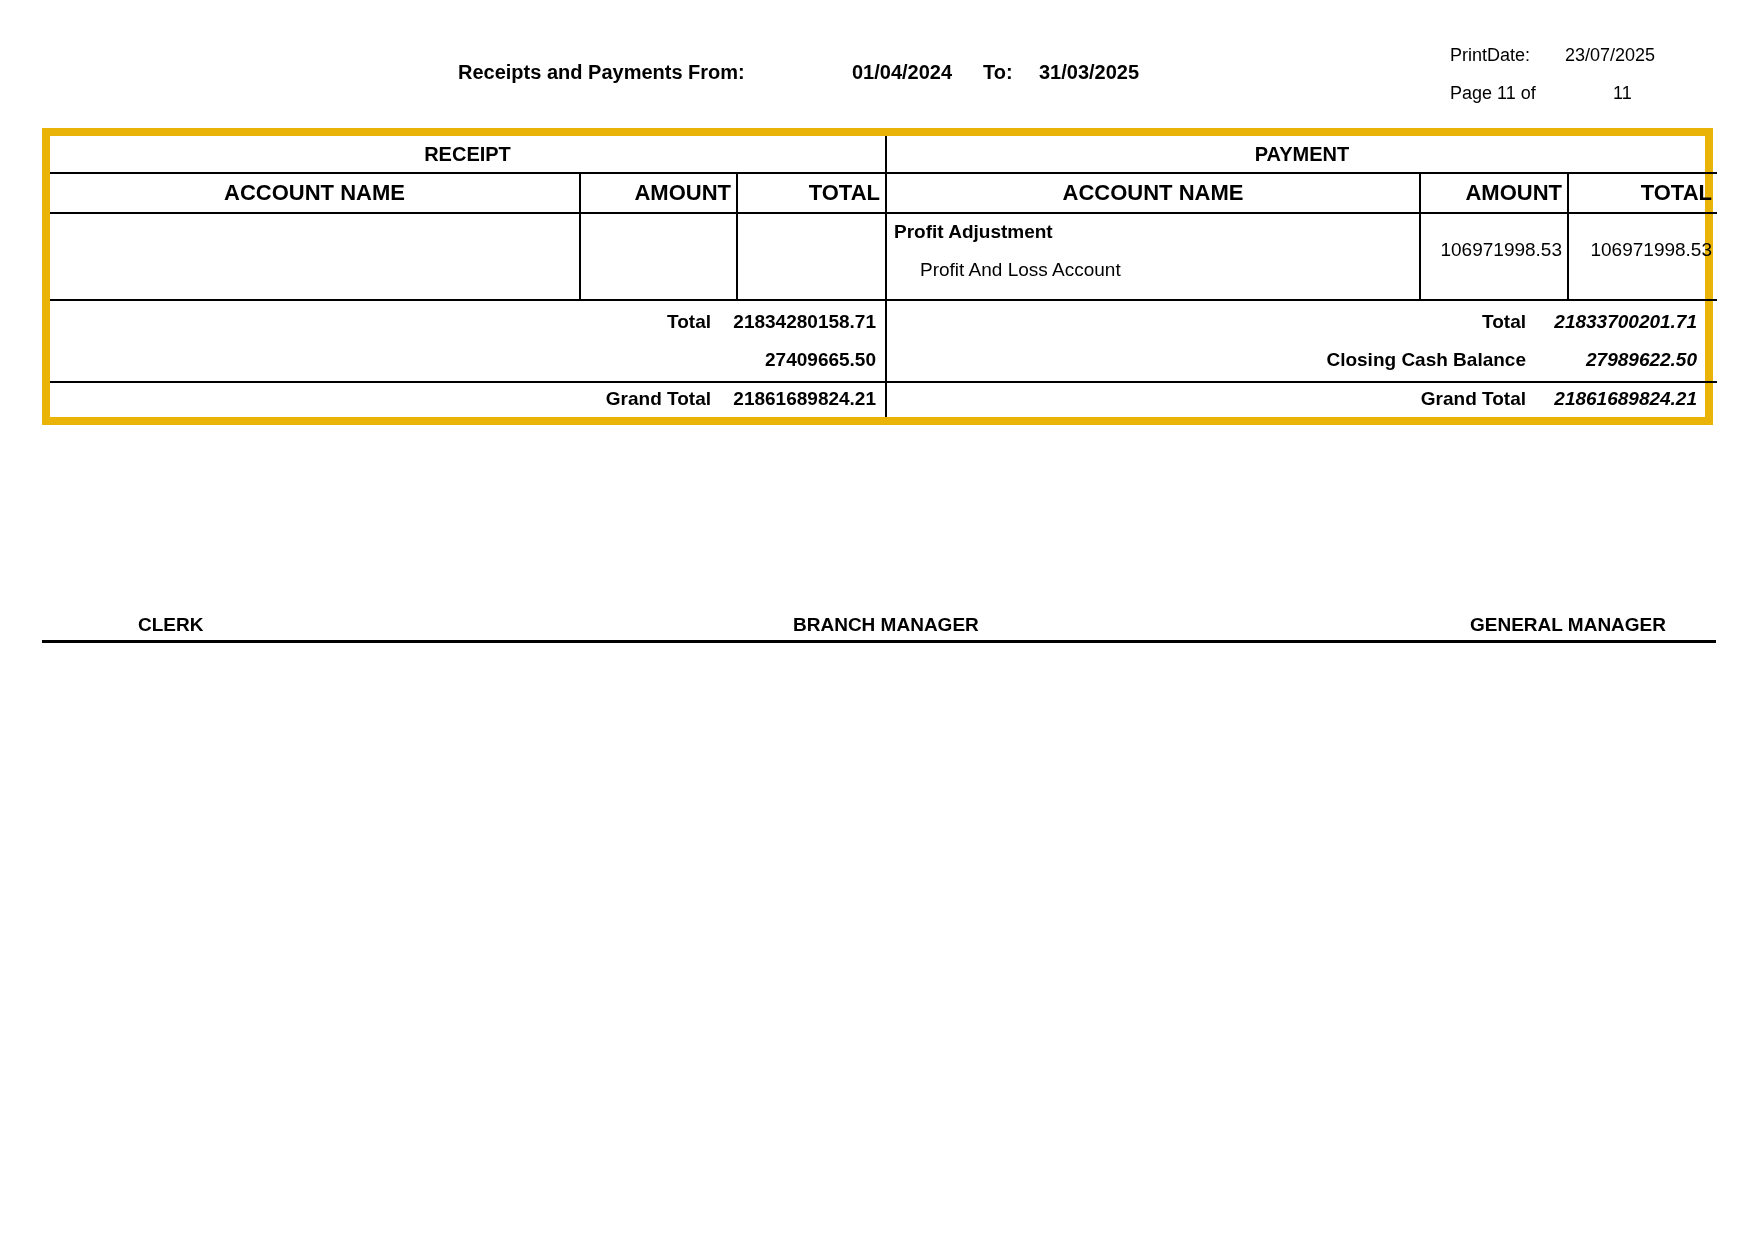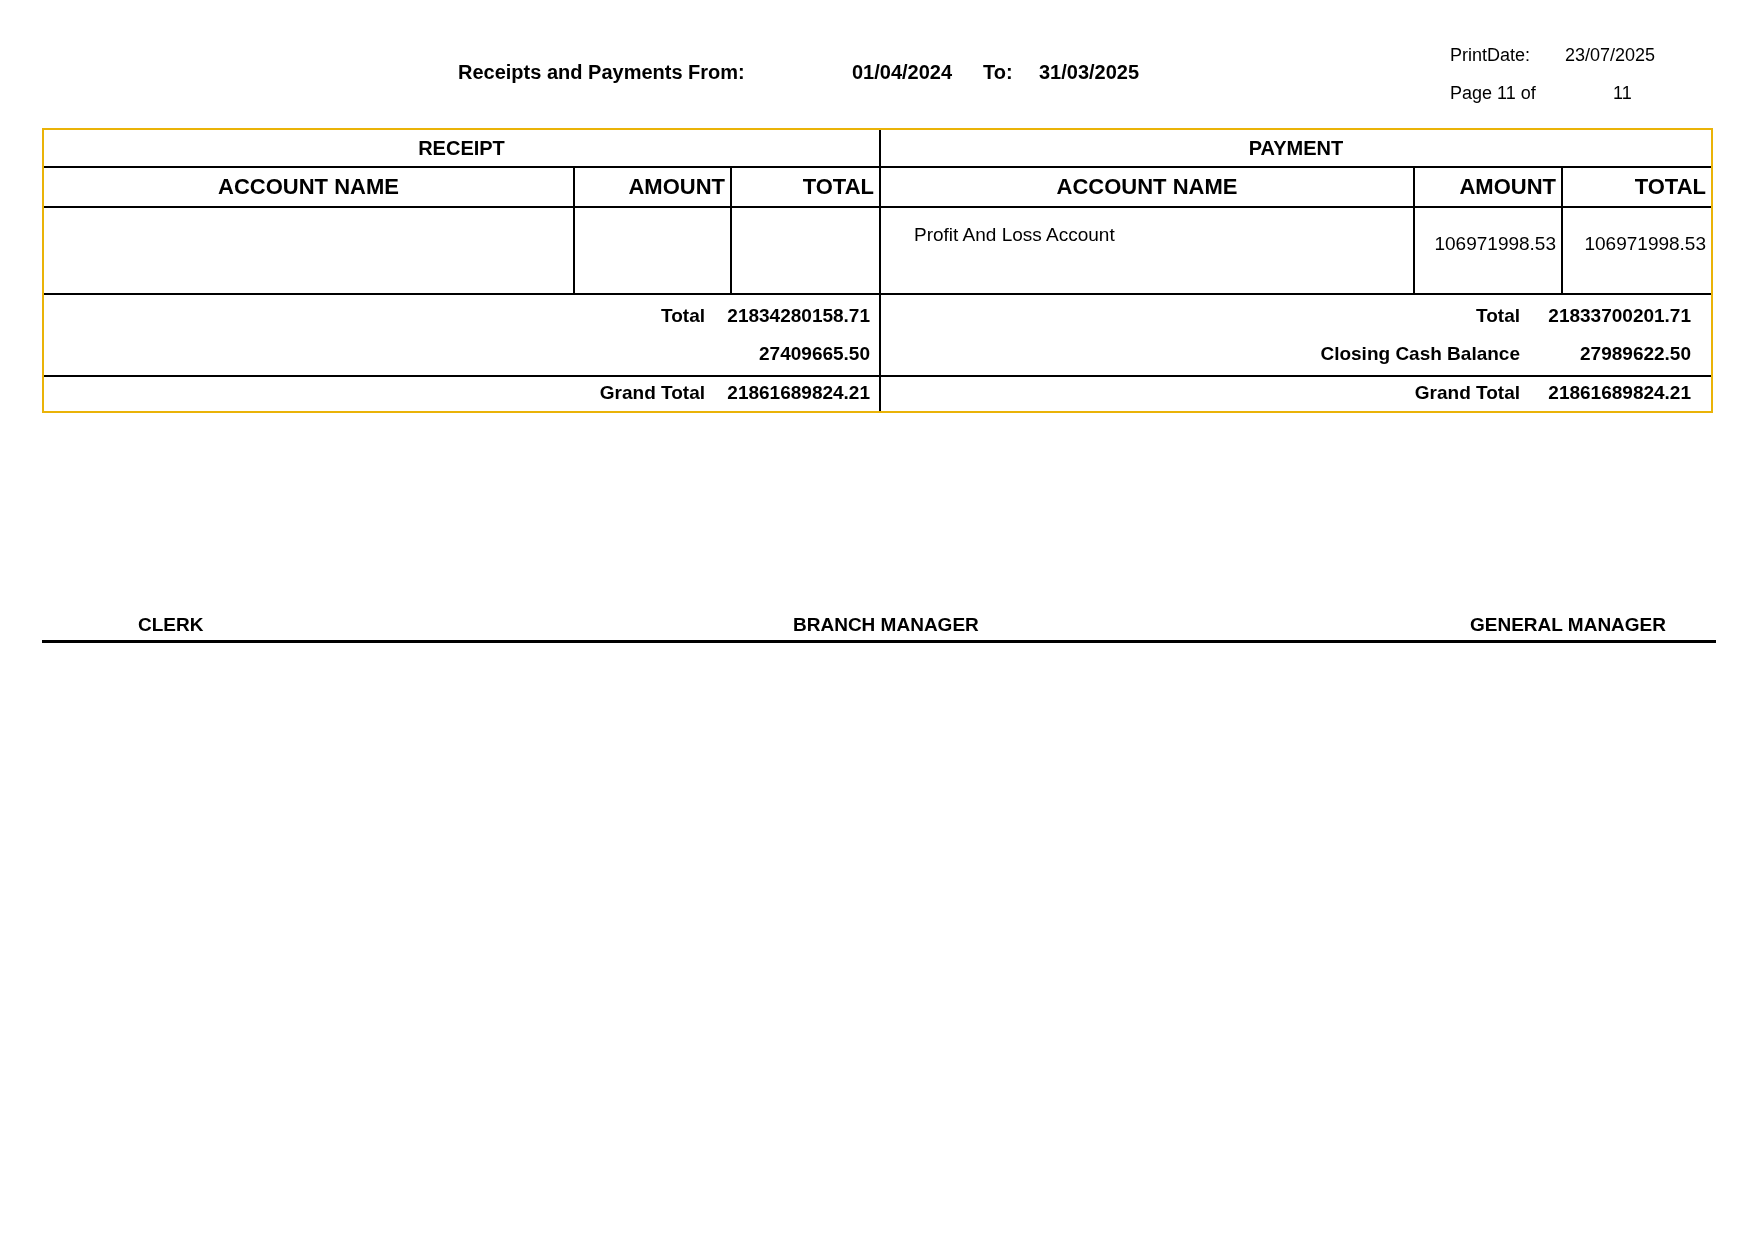--- a/index.html
+++ b/index.html
@@ -15,21 +15,21 @@
 
   
   .hdr-reg { font-size: 18px; line-height: 22px; }
   .title-bold { font-size: 20px; font-weight: bold; line-height: 24px; }
 
   
   .report-table {
     position: absolute;
     left: 42px; top: 128px;
     width: 1671px;
-    border: 2px solid #eab308;
+    border: 8px solid #eab308;
     display: grid;
     grid-template-columns: 531px 157px 149px 534px 148px 148px;
     grid-template-rows: 38px 40px 87px 82px 34px;
     background: #fff;
   }
   .cell { border-color: #000; border-style: solid; border-width: 0; }
   .br { border-right-width: 2px; }
   .bb { border-bottom-width: 2px; }
 
   .section-title {
@@ -74,21 +74,21 @@
     display: flex; flex-direction: column;
     padding-top: 6px;
     font-size: 19px; font-weight: bold;
   }
   .tot-line { display: flex; line-height: 20px; }
   .tot-label { text-align: right; }
   .tot-label.r-w { width: 661px; }
   .tot-label.p-w { width: 639px; }
   .tot-value { flex: 1; text-align: right; }
   .tot-value.r-pad { padding-right: 9px; }
-  .tot-value.p-pad { padding-right: 20px; }
+  .tot-value.p-pad { padding-right: 20px; font-style: italic; }
 
   
   .sig-label { font-size: 19px; font-weight: bold; line-height: 23px; }
   .sig-line {
     position: absolute;
     left: 42px; top: 640px;
     width: 1674px; height: 3px;
     background: #000;
   }
 </style>
@@ -115,20 +115,21 @@
   <div class="cell col-head right br bb" style="grid-column:2;">AMOUNT</div>
   <div class="cell col-head right br bb" style="grid-column:3;">TOTAL</div>
   <div class="cell col-head center br bb" style="grid-column:4;">ACCOUNT NAME</div>
   <div class="cell col-head right br bb" style="grid-column:5;">AMOUNT</div>
   <div class="cell col-head right bb" style="grid-column:6;">TOTAL</div>
 
   <div class="cell data-cell br bb" style="grid-column:1;"></div>
   <div class="cell data-cell br bb" style="grid-column:2;"></div>
   <div class="cell data-cell br bb" style="grid-column:3;"></div>
   <div class="cell data-cell pay-account br bb" style="grid-column:4;">
+    <div class="group-label">Profit Adjustment</div>
     <div class="account-label">Profit And Loss Account</div>
   </div>
   <div class="cell data-cell num-cell br bb" style="grid-column:5;">106971998.53</div>
   <div class="cell data-cell num-cell bb" style="grid-column:6;">106971998.53</div>
 
   <div class="cell totals-cell br bb" style="grid-column:1/4;">
     <div class="tot-line">
       <span class="tot-label r-w">Total</span>
       <span class="tot-value r-pad">21834280158.71</span>
     </div>

